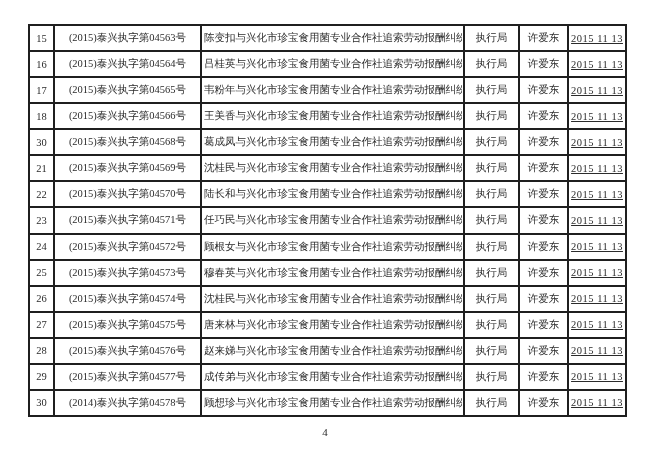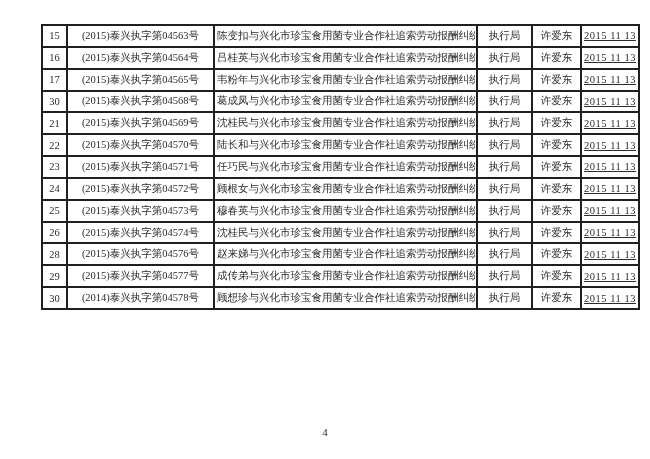--- a/index.html
+++ b/index.html
@@ -11,24 +11,24 @@
     overflow: hidden;
   }
   .page {
     position: relative;
     width: 650px;
     height: 459px;
     background: #ffffff;
   }
   table.case-table {
     position: absolute;
-    left: 41px;
+    left: 28px;
     top: 24px;
     width: 597px;
-    height: 286px;
+    height: 393px;
     border-collapse: collapse;
     table-layout: fixed;
   }
   table.case-table td {
     border: 2px solid #1f1f1f;
     font-size: 10.5px;
     color: #2b2b2b;
     text-align: center;
     vertical-align: middle;
     padding: 0 2px;
@@ -76,20 +76,28 @@
         </tr>
         <tr>
           <td class="col-no">17</td>
           <td class="col-case">(2015)泰兴执字第04565号</td>
           <td class="col-title">韦粉年与兴化市珍宝食用菌专业合作社追索劳动报酬纠纷</td>
           <td class="col-dept">执行局</td>
           <td class="col-name">许爱东</td>
           <td class="col-date">2015 11 13</td>
         </tr>
         <tr>
+          <td class="col-no">18</td>
+          <td class="col-case">(2015)泰兴执字第04566号</td>
+          <td class="col-title">王美香与兴化市珍宝食用菌专业合作社追索劳动报酬纠纷</td>
+          <td class="col-dept">执行局</td>
+          <td class="col-name">许爱东</td>
+          <td class="col-date">2015 11 13</td>
+        </tr>
+        <tr>
           <td class="col-no">30</td>
           <td class="col-case">(2015)泰兴执字第04568号</td>
           <td class="col-title">葛成凤与兴化市珍宝食用菌专业合作社追索劳动报酬纠纷</td>
           <td class="col-dept">执行局</td>
           <td class="col-name">许爱东</td>
           <td class="col-date">2015 11 13</td>
         </tr>
         <tr>
           <td class="col-no">21</td>
           <td class="col-case">(2015)泰兴执字第04569号</td>
@@ -132,20 +140,28 @@
         </tr>
         <tr>
           <td class="col-no">26</td>
           <td class="col-case">(2015)泰兴执字第04574号</td>
           <td class="col-title">沈桂民与兴化市珍宝食用菌专业合作社追索劳动报酬纠纷</td>
           <td class="col-dept">执行局</td>
           <td class="col-name">许爱东</td>
           <td class="col-date">2015 11 13</td>
         </tr>
         <tr>
+          <td class="col-no">27</td>
+          <td class="col-case">(2015)泰兴执字第04575号</td>
+          <td class="col-title">唐来林与兴化市珍宝食用菌专业合作社追索劳动报酬纠纷</td>
+          <td class="col-dept">执行局</td>
+          <td class="col-name">许爱东</td>
+          <td class="col-date">2015 11 13</td>
+        </tr>
+        <tr>
           <td class="col-no">28</td>
           <td class="col-case">(2015)泰兴执字第04576号</td>
           <td class="col-title">赵来娣与兴化市珍宝食用菌专业合作社追索劳动报酬纠纷</td>
           <td class="col-dept">执行局</td>
           <td class="col-name">许爱东</td>
           <td class="col-date">2015 11 13</td>
         </tr>
         <tr>
           <td class="col-no">29</td>
           <td class="col-case">(2015)泰兴执字第04577号</td>

